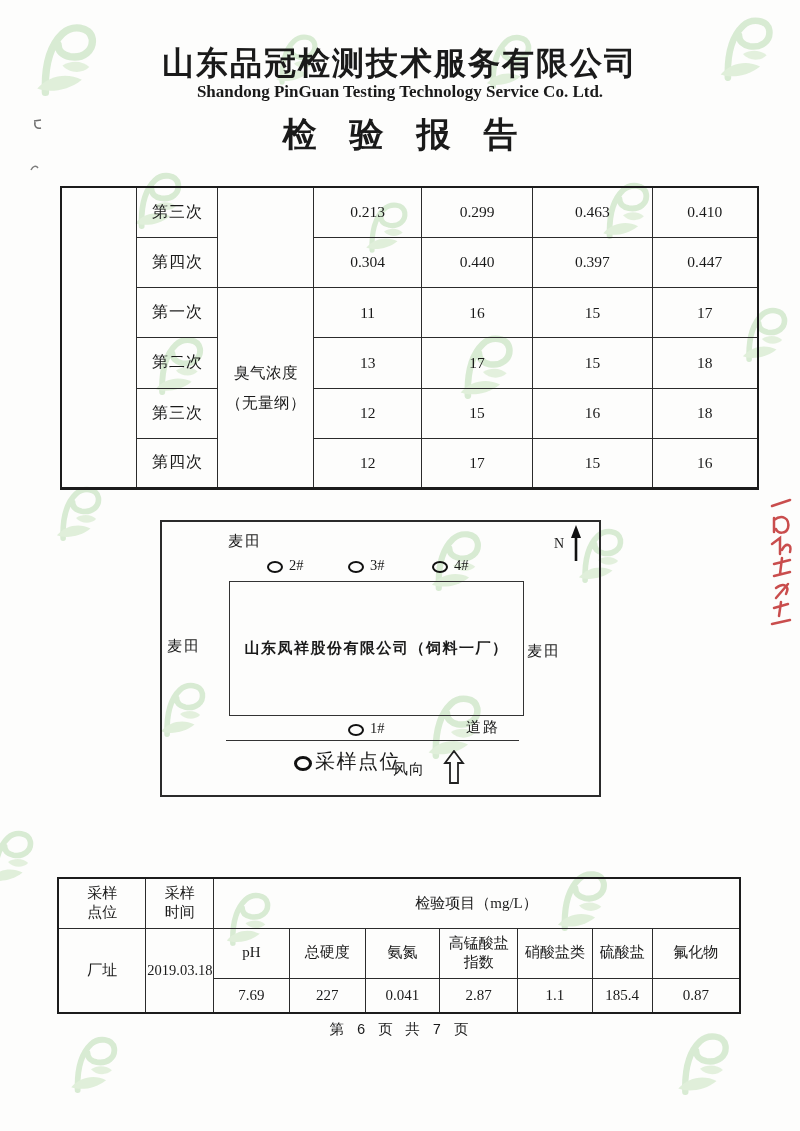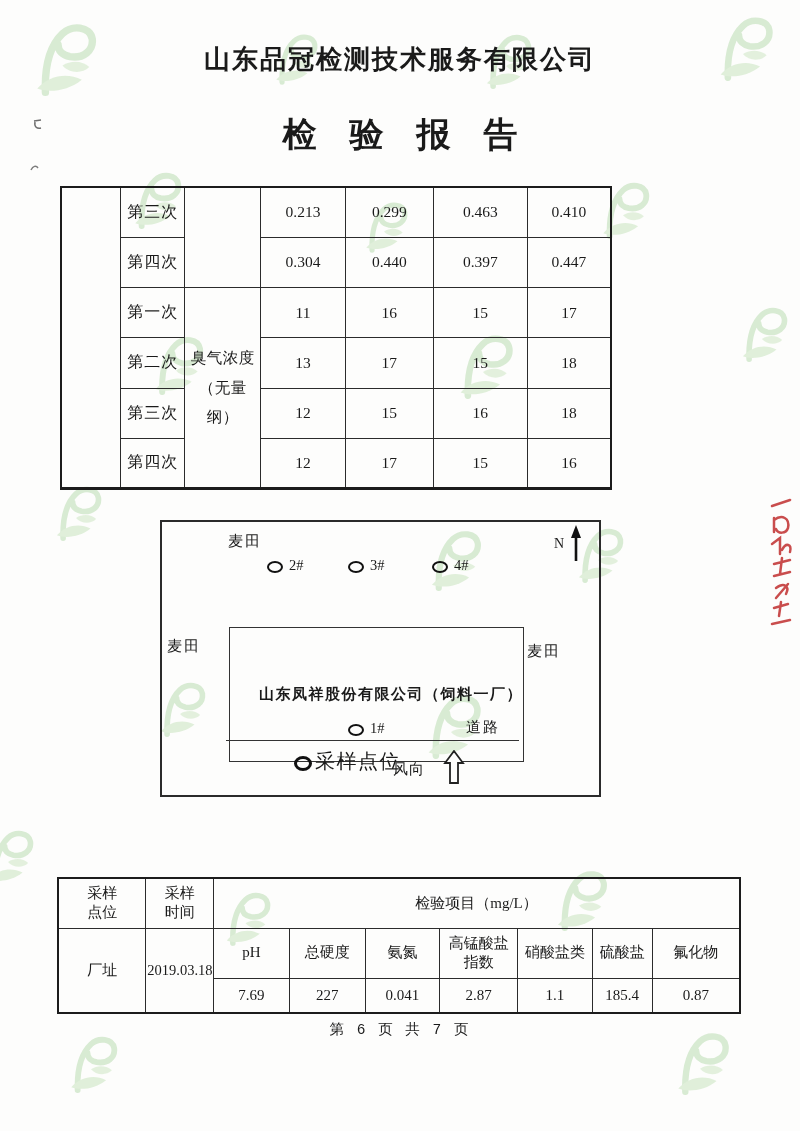--- a/index.html
+++ b/index.html
@@ -2,43 +2,43 @@
 <html><head>
 <meta charset="utf-8">
 <style>
   html,body{margin:0;padding:0;background:#e8e8e8;}
   .page{position:relative;width:800px;height:1131px;margin:0 auto;background:#fdfdfc;
         font-family:"Liberation Serif","DejaVu Serif",serif;color:#1a1a1a;overflow:hidden;}
   .abs{position:absolute;}
   
   .wm{position:absolute;opacity:.55;pointer-events:none;}
   
-  .company-cn{left:0;right:0;top:42px;text-align:center;font-size:26px;font-weight:bold;letter-spacing:2px;font-family:Liberation Mono, monospace;}
+  .company-cn{left:0;right:0;top:42px;text-align:center;font-size:32px;font-weight:bold;letter-spacing:2px;font-family:Liberation Mono, monospace;}
   .company-en{left:0;right:0;top:82px;text-align:center;font-size:17px;font-weight:bold;}
   .report-title{left:0;right:0;top:112px;text-align:center;font-size:34px;font-weight:bold;
                 letter-spacing:33px;text-indent:33px;}
   .report-title-en{left:0;right:0;top:160px;text-align:center;font-size:19px;font-weight:bold;
                    font-family:"Liberation Mono","DejaVu Sans Mono",monospace;letter-spacing:1px;}
   
   table{border-collapse:collapse;table-layout:fixed;background:transparent;}
-  .results-table{left:60px;top:186px;width:552px;height:304px;border:2.5px solid #1c1c1c;border-bottom-width:3px;padding-left:20px;}
+  .results-table{left:60px;top:186px;width:699px;height:304px;border:2.5px solid #1c1c1c;border-bottom-width:3px;padding-left:20px;}
   .results-table td{border:1.6px solid #2b2b2b;text-align:center;vertical-align:middle;padding:0;}
   .results-table .rt-label{font-size:16px;letter-spacing:1px;}
   .results-table .rt-val{font-size:15.5px;}
   .results-table .rt-param{font-size:15.5px;line-height:1.9;letter-spacing:.5px;}
   .gw-caption{left:72px;top:849px;font-size:16.5px;font-weight:bold;letter-spacing:.5px;}
   .gw-table{left:57px;top:877px;width:684px;height:135px;border:2.2px solid #1c1c1c;}
   .gw-table th,.gw-table td{border:1.6px solid #2b2b2b;text-align:center;vertical-align:middle;
                             font-weight:normal;font-size:15px;padding:0 1px;line-height:1.3;}
   .gw-table .gw-val{font-size:15px;}
   
   .sitemap{left:160px;top:520px;width:437px;height:273px;border:2px solid #2b2b2b;font-size:15px;}
   .sitemap .lbl{position:absolute;letter-spacing:2px;white-space:nowrap;}
   .inner-rect{position:absolute;left:67px;top:59px;width:293px;height:133px;border:1.6px solid #333;
-              display:flex;align-items:center;justify-content:flex-end;margin-top:46px;}
+              display:flex;align-items:center;justify-content:center;}
   .factory{font-size:15px;font-weight:bold;letter-spacing:1.5px;white-space:nowrap;}
   .dot{display:inline-block;width:12px;height:8px;border:2.4px solid #111;border-radius:50%;
        vertical-align:middle;margin-right:6px;}
   .dot.bold{width:12px;height:9px;border-width:3px;margin-right:3px;}
   .pt{position:absolute;white-space:nowrap;font-size:14.5px;}
   .road-line{position:absolute;left:64px;top:218px;width:293px;border-top:1.6px solid #333;}
   
   .footer{left:0;right:0;top:1020px;text-align:center;font-size:14.5px;letter-spacing:2px;font-family:Liberation Mono, monospace;}
   .artifact{position:absolute;opacity:.85;}
   .stamp{position:absolute;left:766px;top:498px;opacity:.9;}
@@ -132,20 +132,21 @@
       <path d="M8 20 L8 34 M8 22 C16 16 24 20 22 30 C20 36 12 36 10 31"></path>
       <path d="M6 46 L14 40 L14 56 M16 52 C20 44 26 46 24 54"></path>
       <path d="M8 66 L24 62 M16 60 L14 76 M8 78 L24 74"></path>
       <path d="M10 90 C18 84 24 88 20 96 M22 86 L10 100"></path>
       <path d="M8 110 L22 106 M15 104 L13 118"></path>
       <path d="M6 126 L24 122"></path>
     </g>
   </svg>
 
   <div class="abs company-cn">山东品冠检测技术服务有限公司</div>
+  <div class="abs company-en">Shandong PinGuan Testing Technology Service Co. Ltd.</div>
   <div class="abs report-title">检验报告</div>
 
   <table class="abs results-table">
     <colgroup>
       <col style="width:10.9%">
         <col style="width:11.6%">
         <col style="width:13.8%">
       <col style="width:15.4%">
         <col style="width:16.0%">
         <col style="width:17.1%">

